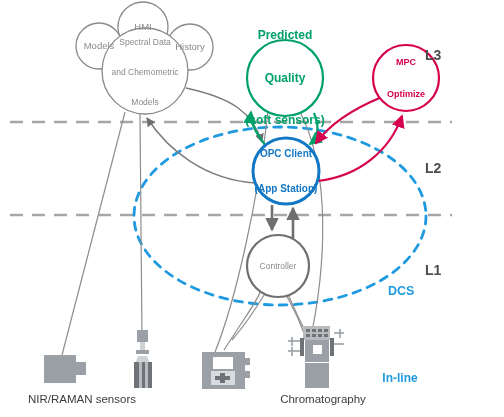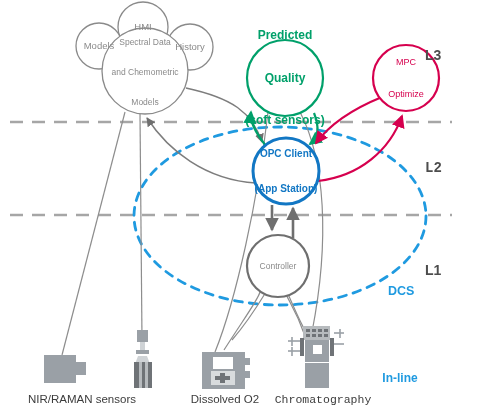--- a/index.html
+++ b/index.html
@@ -42,21 +42,21 @@
     font-size: 8.5px;
   }
   .green-node-text {
     color: #00a06a;
     font-size: 12px;
     font-weight: bold;
   }
   .red-node-text {
     color: #d6004e;
     font-size: 9px;
-    font-weight: normal;
+    font-weight: bold;
   }
   .blue-node-text {
     color: #1277c4;
     font-size: 10px;
     font-weight: bold;
   }
   .level-label {
     color: #4d4d4d;
     font-size: 14px;
     font-weight: bold;
@@ -257,28 +257,27 @@
   </div>
 
   <div class="txt node-label blue-node-text" style="left:286px; top:171px;">
     <div>OPC Client</div>
     <div>(App Station)</div>
   </div>
 
   <div class="txt node-label gray-node-text-sm" style="left:278px; top:266px;">Controller</div>
 
   <div class="txt level-label" style="left:425px; top:47px;">L3</div>
-  <div class="txt level-label" style="left:425px; top:160px;font-family:Liberation Mono, monospace;">L2</div>
+  <div class="txt level-label" style="left:425px; top:160px;">L2</div>
   <div class="txt level-label" style="left:425px; top:262px;">L1</div>
 
   <div class="txt dcs-label" style="left:388px; top:264px;">DCS</div>
 
   <div class="txt inline-label" style="left:400px; top:340px;">
     <div>In-line</div>
     <div>Property</div>
     
   </div>
 
   <div class="txt bottom-label" style="left:82px; top:393px;">NIR/RAMAN sensors</div>
-  <div class="txt bottom-label" style="left:225px; top:393px;">Dissolved O2</div>
-  <div class="txt bottom-label" style="left:323px; top:393px;font-family:Liberation Mono, monospace;">Chromatography</div>
+  <div class="txt bottom-label" style="left:323px; top:393px;">Chromatography</div>
 
 </div>
 
 </body></html>

